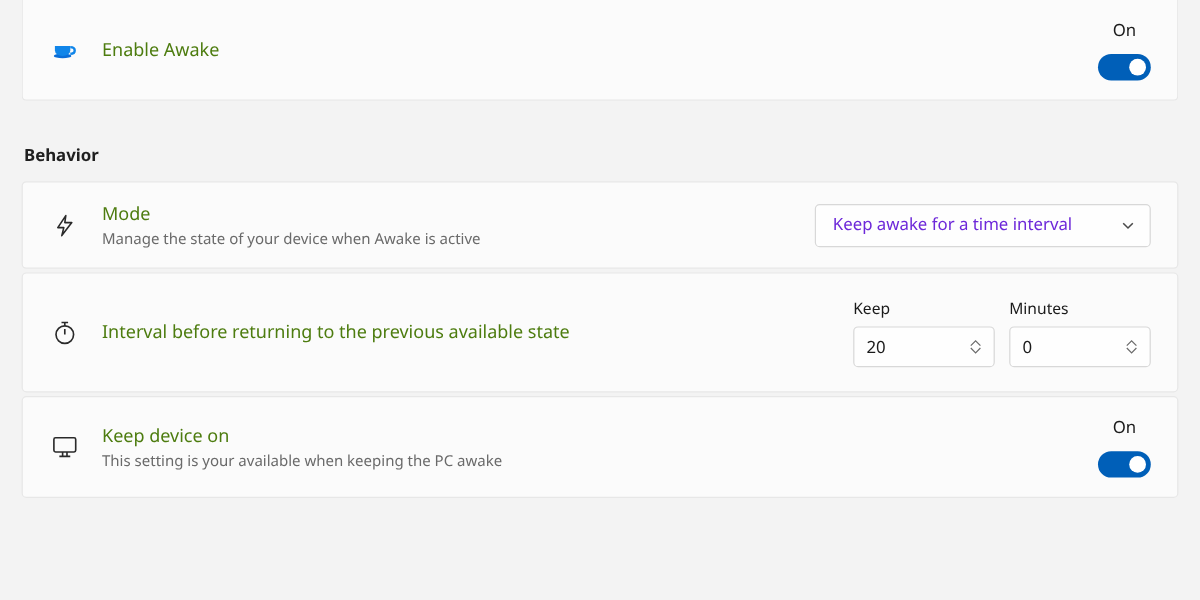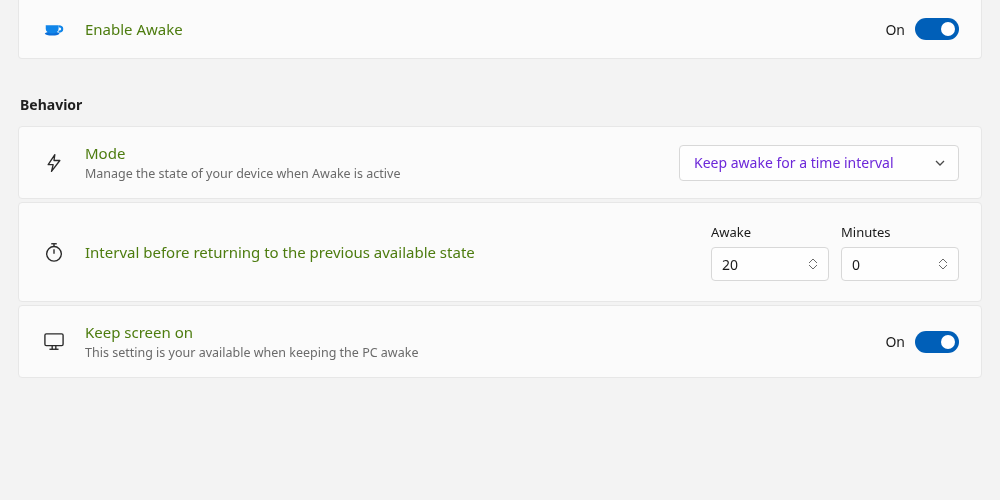--- a/index.html
+++ b/index.html
@@ -34,21 +34,21 @@
     width: 26px;
     height: 26px;
     display: flex;
     align-items: center;
     justify-content: center;
     flex-shrink: 0;
   }
   .text-col { flex: 1; display: flex; flex-direction: column; }
   .title { font-size: 15px; color: #4d7c0f; }
   .sub { font-size: 12.5px; color: #6a6a6a; margin-top: 2px; }
-  .right { margin-left: auto; display: flex; align-items: center; gap: 10px; }
+  .right { margin-left: auto; display: flex; align-items: center; gap: 10px; flex-direction: column; }
   .status-text { font-size: 14px; color: #1a1a1a; }
   .toggle {
     width: 44px; height: 22px;
     border-radius: 11px;
     background: #005fb8;
     position: relative;
     cursor: pointer;
   }
   .toggle .knob {
     position: absolute;
@@ -156,21 +156,21 @@
         <line x1="12" y1="3" x2="12" y2="6"></line>
         <line x1="12" y1="14" x2="12" y2="9"></line>
       </svg>
     </div>
     <div class="text-col">
       <span class="title">Interval before returning to the previous available state</span>
     </div>
     <div class="right">
       <div class="time-group">
         <div class="time-field">
-          <span class="time-label">Awake</span>
+          <span class="time-label">Keep</span>
           <div class="numbox">
             <span>20</span>
             <span class="stepper">
               <svg width="10" height="6" viewBox="0 0 10 6" stroke="#6a6a6a" fill="none">
                   <path d="M1 5 L5 1 L9 5"></path>
                 </svg>
               <svg width="10" height="6" viewBox="0 0 10 6" stroke="#6a6a6a" fill="none">
                   <path d="M1 1 L5 5 L9 1"></path>
                 </svg>
             </span>
@@ -197,21 +197,21 @@
   <div class="card">
     <div class="icon-slot">
       <svg width="22" height="20" viewBox="0 0 24 22" fill="none" stroke="#2a2a2a" stroke-width="1.5">
         <rect x="2" y="2" width="20" height="13" rx="1.5"></rect>
         <line x1="10" y1="15" x2="10" y2="19"></line>
         <line x1="14" y1="15" x2="14" y2="19"></line>
         <line x1="7" y1="19" x2="17" y2="19"></line>
       </svg>
     </div>
     <div class="text-col">
-      <span class="title">Keep screen on</span>
+      <span class="title">Keep device on</span>
       <span class="sub">This setting is your available when keeping the PC awake</span>
     </div>
     <div class="right">
       <span class="status-text">On</span>
       <div class="toggle">
         <div class="knob"></div>
       </div>
     </div>
   </div>
 

